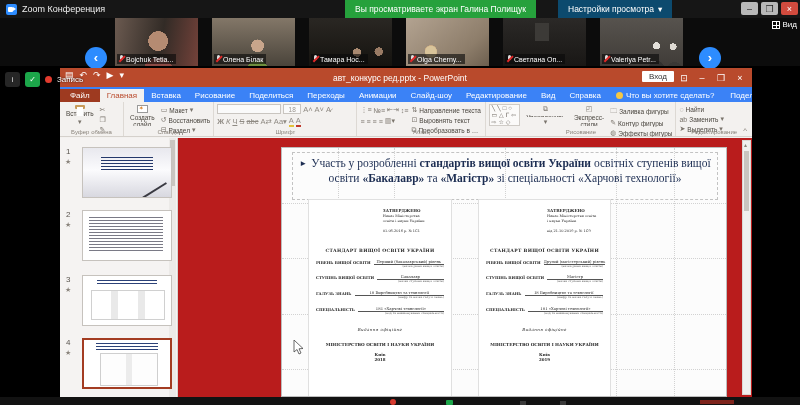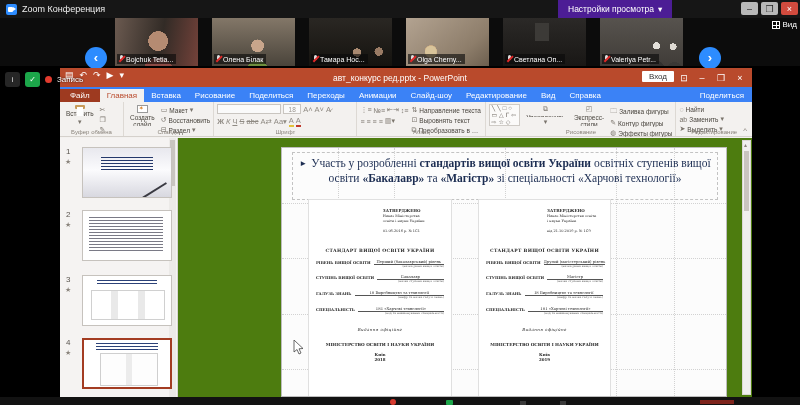--- a/index.html
+++ b/index.html
@@ -6,21 +6,21 @@
   html,body { width:800px; height:405px; overflow:hidden; background:#000; }
   body { font-family:"Liberation Sans", sans-serif; position:relative; }
   .screen { position:absolute; inset:0; width:800px; height:405px; background:#000; overflow:hidden; }
 
   
   .zoom-bar { position:absolute; left:0; top:0; width:800px; height:18px; background:#161616; display:flex; align-items:center; color:#eee; font-size:9px; }
   .zb-appicon { width:11px; height:11px; background:#2d8cff; border-radius:2px; margin:0 5px 0 6px; position:relative; }
   .zb-appicon::after { content:""; position:absolute; left:2px; top:3px; width:5px; height:5px; background:#fff; border-radius:1px; }
   .zb-appicon::before { content:""; position:absolute; right:1px; top:3px; border-left:3px solid #fff; border-top:2px solid transparent; border-bottom:2px solid transparent; }
   .share-banner { position:absolute; left:345px; top:0; height:18px; padding:0 10px; background:#26a13c; color:#fff; display:flex; align-items:center; font-size:8.5px; white-space:nowrap; }
-  .view-settings { position:absolute; left:558px; top:0; height:18px; background:#4c1d95; border:none; color:#fff; font-size:8.5px; padding:0 10px; display:flex; align-items:center; gap:4px; font-family:inherit; }
+  .view-settings { position:absolute; left:558px; top:0; height:18px; background:#0c4a6e; border:none; color:#fff; font-size:8.5px; padding:0 10px; display:flex; align-items:center; gap:4px; font-family:inherit; }
   .win-ctl { position:absolute; top:2px; width:17px; height:13px; display:flex; align-items:center; justify-content:center; font-size:9px; color:#222; background:#b8b8b8; border-radius:2px; }
   .wc-min { right:42px; } .wc-max { right:22px; }
   .wc-close { right:2px; background:#d24b3e; color:#fff; }
 
   
   .film-strip { position:absolute; left:0; top:18px; width:800px; height:48px; background:#0c0c0c; }
   .thumbs { position:absolute; left:115px; top:0; display:flex; gap:14px; }
   .vthumb { position:relative; width:83px; height:48px; background:#222; overflow:hidden; }
   .vimg { position:absolute; inset:0; }
   .v1 { background: radial-gradient(circle 14px at 52% 48%, #b58b72 70%, transparent 71%), radial-gradient(circle 22px at 52% 115%, #8e4a44 70%, transparent 71%), linear-gradient(100deg, #6b5a50, #322b26 55%, #74423a); }
@@ -104,21 +104,21 @@
     background:linear-gradient(#fff,#fff) 0 0/20px 30px no-repeat, linear-gradient(#fff,#fff) 27px 0/20px 30px no-repeat, linear-gradient(#fff,#fff) 54px 0/20px 30px no-repeat, #e9e9e9;
     box-shadow:inset 0 0 0 1px #d0d0d0; }
   .t4::before { content:""; position:absolute; left:12px; right:12px; top:3px; height:7px;
     background:repeating-linear-gradient(#2c4278 0 1px, transparent 1px 3px); }
   .t4::after { content:""; position:absolute; left:16px; top:13px; width:58px; height:33px;
     background:linear-gradient(#fdfdfd,#fdfdfd) 0 0/26px 33px no-repeat, linear-gradient(#fdfdfd,#fdfdfd) 32px 0/26px 33px no-repeat, #ececec;
     box-shadow:inset 0 0 0 1px #cfcfcf; }
   .sp-scroll { position:absolute; right:1px; top:0; width:7px; height:100%; background:#eceae8; }
   .sp-scroll::before { content:""; position:absolute; left:1px; top:2px; width:5px; height:46px; background:#c9c5c0; }
 
-  .edit-area { position:relative; flex:1; height:100%; background:#4d7c0f; overflow:hidden;padding-left:19px; }
+  .edit-area { position:relative; flex:1; height:100%; background:#b91c1c; overflow:hidden;padding-left:19px; }
   .slide { position:absolute; left:103px; top:9px; width:446px; height:250px; background:#fcfcfc; border:1px solid #bdbdbd; overflow:hidden; }
   .guide-v, .guide-h { position:absolute; border-color:#d2d2d2 !important; }
   .guide-v { top:0; bottom:0; border-left:1px dotted; }
   .guide-h { left:0; right:0; border-top:1px dotted; }
   .title-box { position:absolute; left:10px; top:4px; width:426px; min-height:48px; border:1px dashed #c3c3c3; padding:3px 6px;
     font-family:"Liberation Serif", serif; font-size:11.5px; line-height:1.3; color:#1c2d52; text-align:center; }
   .title-bullet { font-size:8px; vertical-align:1px; margin-right:4px; }
   .v-scroll { position:absolute; right:1px; top:2px; width:9px; bottom:2px; background:#f0efee; border:1px solid #dcd9d5; }
   .v-scroll::before { content:"▴"; position:absolute; top:0; left:1px; font-size:6px; color:#8a847c; }
   .v-scroll::after { content:""; position:absolute; left:1px; top:10px; width:5px; height:60px; background:#c9c5c0; }
@@ -154,20 +154,21 @@
   .cursor { position:absolute; left:293px; top:340px; z-index:40; }
 </style>
 </head>
 <body>
 
 <div class="screen">
 
   <div class="zoom-bar">
     <span class="zb-appicon"></span>
     <span>Zoom Конференция</span>
+    <div class="share-banner">Вы просматриваете экран Галина Полищук</div>
     <button class="view-settings">
       <span>Настройки просмотра</span>
       <span>▾</span>
     </button>
     <span class="win-ctl wc-min">–</span>
     <span class="win-ctl wc-max">❒</span>
     <span class="win-ctl wc-close">×</span>
   </div>
 
   <div class="film-strip">
@@ -255,20 +256,24 @@
           <span class="ppt-tab">Вставка</span>
           <span class="ppt-tab">Рисование</span>
           <span class="ppt-tab">Поделиться</span>
           <span class="ppt-tab">Переходы</span>
           <span class="ppt-tab">Анимации</span>
           <span class="ppt-tab">Слайд-шоу</span>
           <span class="ppt-tab">Редактирование</span>
           <span class="ppt-tab">Вид</span>
           <span class="ppt-tab">Справка</span>
         </span>
+      <span class="tellme">
+        <span class="bulb"></span>
+        <span>Что вы хотите сделать?</span>
+      </span>
       <span class="share-btn">Поделиться</span>
     </div>
 
     <div class="ribbon">
       <div class="rgroup" style="width:66px;">
         <div class="bigbtn">
           <span class="clip-icon"></span>
           <span>Вставить</span>
           <span class="ico">▾</span>
         </div>

